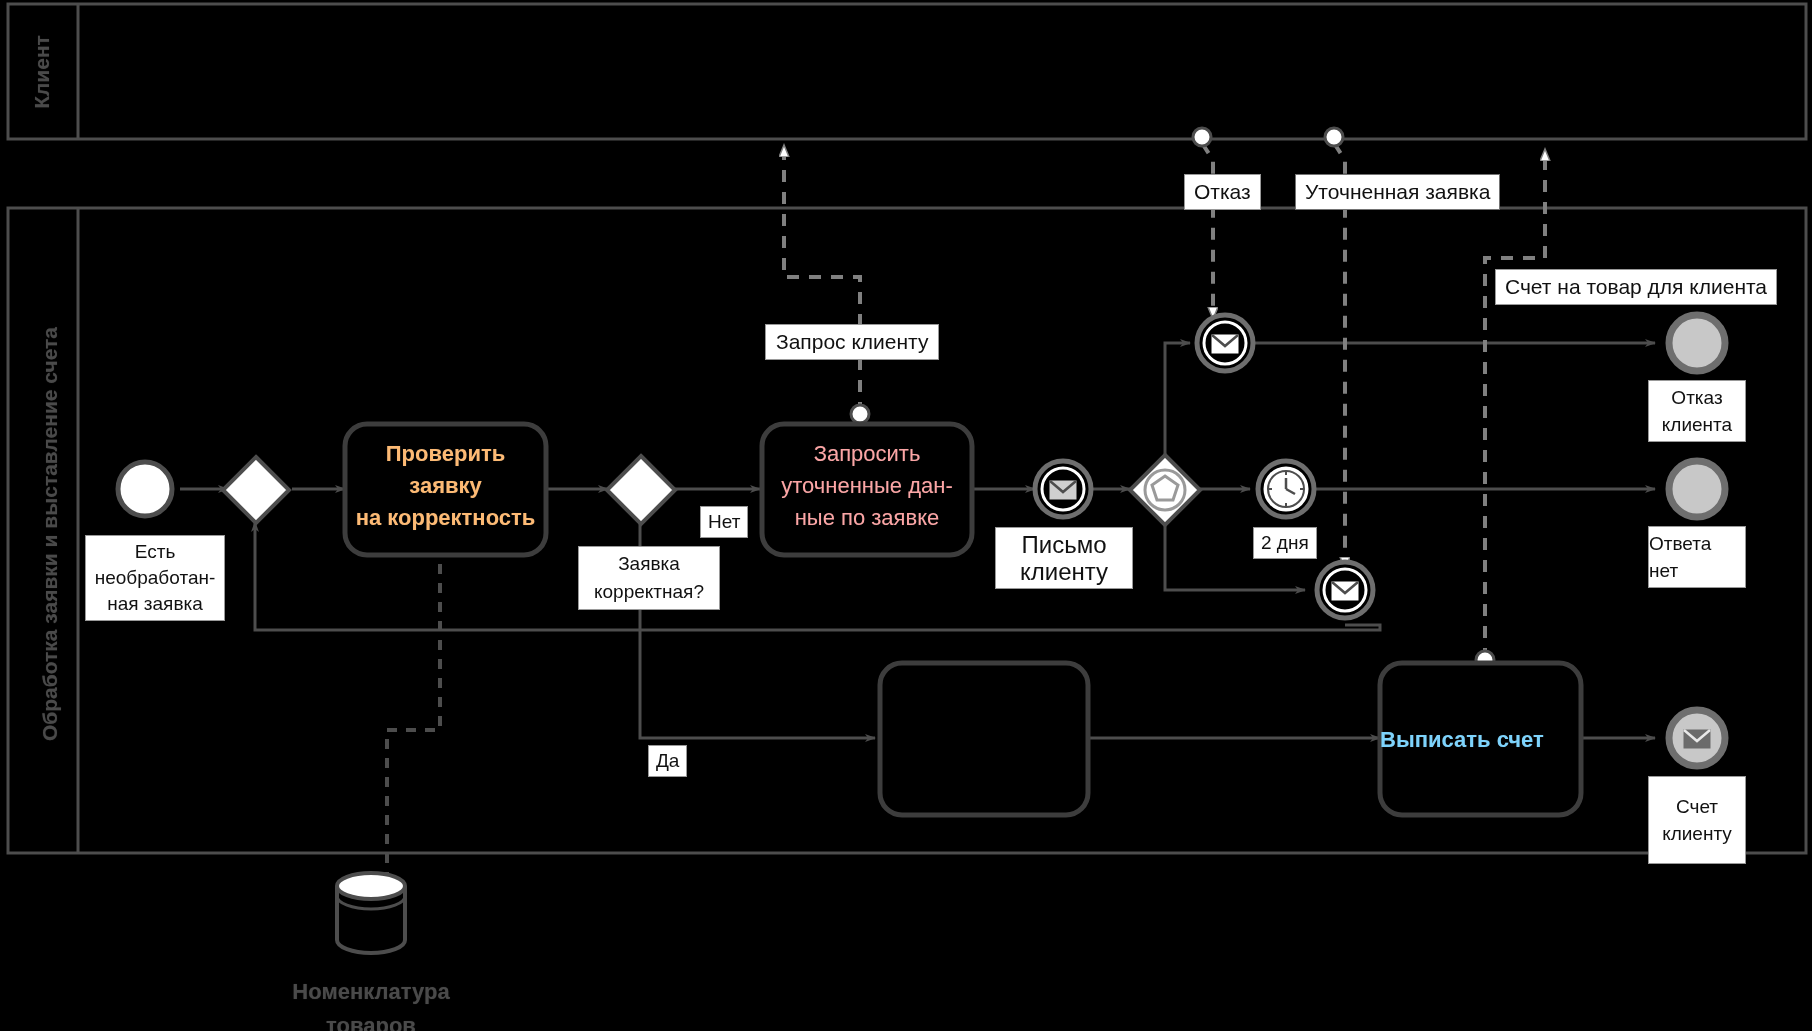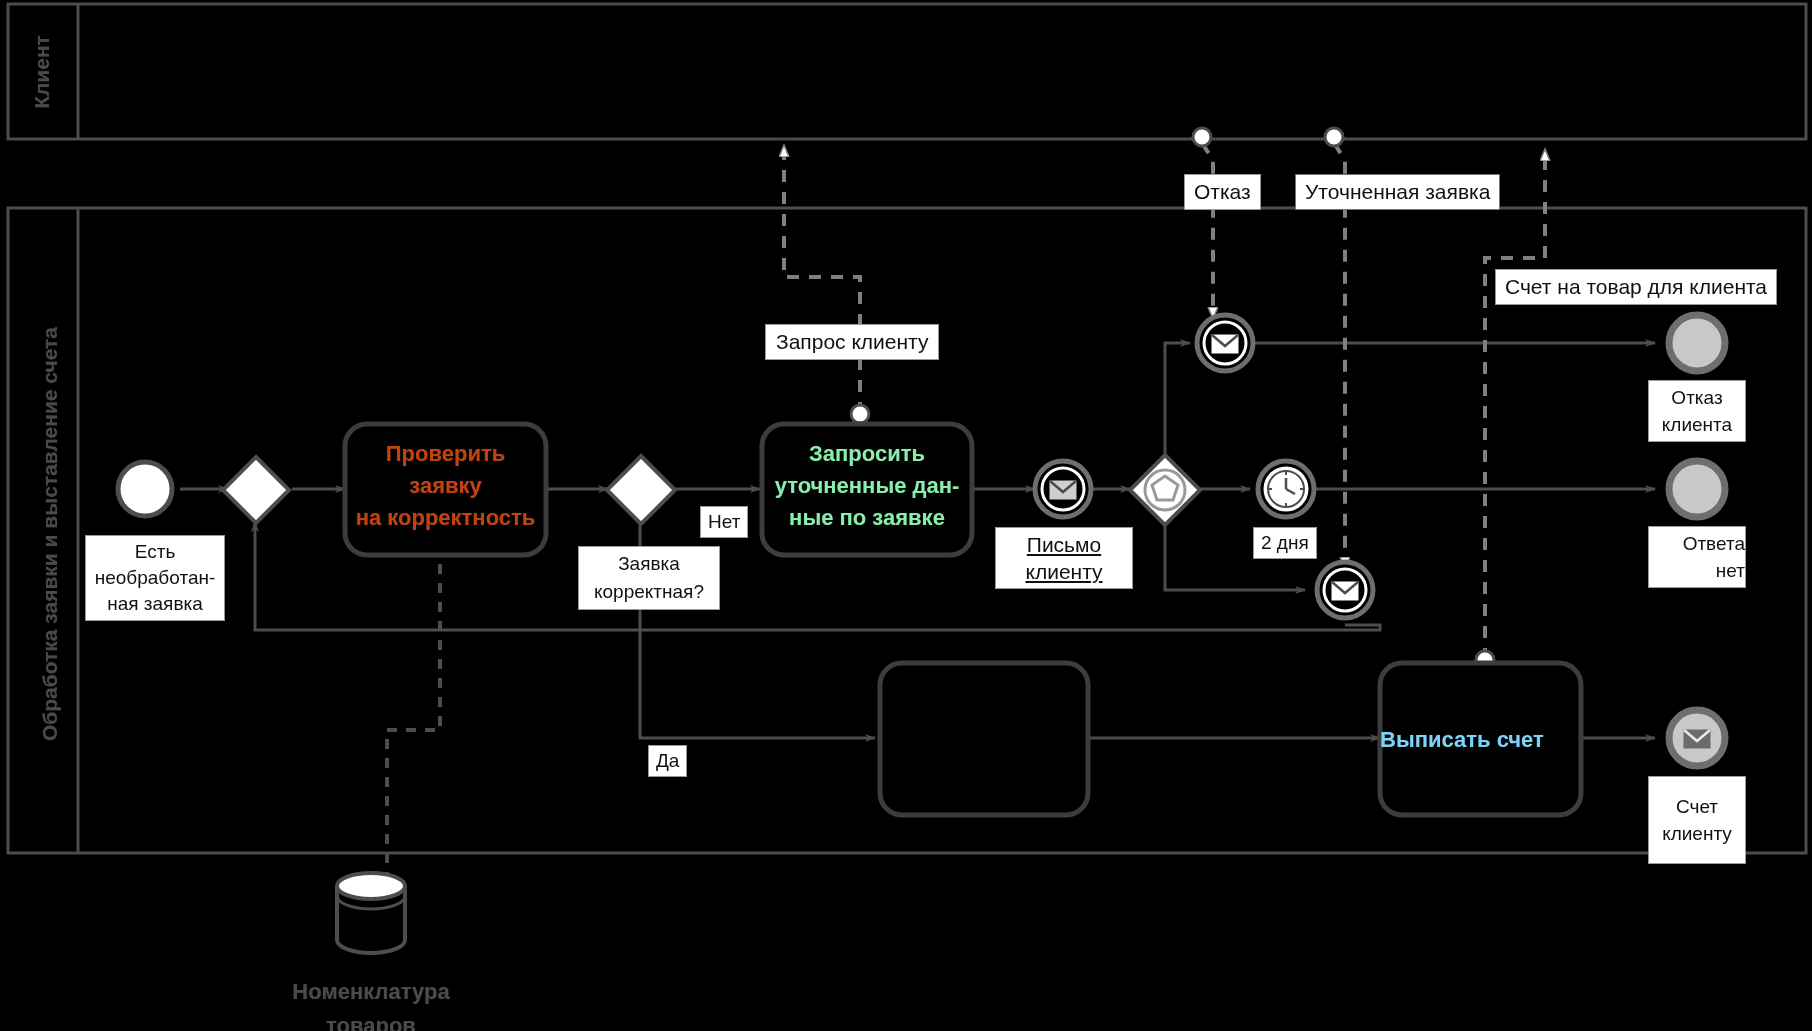--- a/index.html
+++ b/index.html
@@ -181,28 +181,28 @@
             text-shadow:0 0 1px #2a2a2a;">
   <span>Клиент</span>
 </div>
 <div style="position:absolute;left:-250px;top:522px;width:600px;text-align:center;
             transform:rotate(-90deg);font-size:21px;font-weight:bold;color:#4a4a4a;
             text-shadow:0 0 1px #2a2a2a;">
   <span>Обработка заявки и выставление счета</span>
 </div>
 
 <div style="position:absolute;left:345px;top:438px;width:201px;text-align:center;
-            font-size:22px;font-weight:bold;color:#c2410c;line-height:32px;
+            font-size:22px;font-weight:bold;color:#fdba74;line-height:32px;
             text-shadow:0 0 1px #2a2a2a;">
   <div>Проверить</div>
   <div>заявку</div>
   <div>на корректность</div>
 </div>
 <div style="position:absolute;left:762px;top:438px;width:210px;text-align:center;
-            font-size:22px;font-weight:bold;color:#86efac;line-height:32px;
+            font-size:22px;font-weight:normal;color:#fca5a5;line-height:32px;
             text-shadow:0 0 1px #2a2a2a;">
   <div>Запросить</div>
   <div>уточненные дан-</div>
   <div>ные по заявке</div>
 </div>
 <div style="position:absolute;left:1380px;top:724px;width:201px;
             font-size:22px;font-weight:bold;color:#7dd3fc;line-height:32px;
             text-shadow:0 0 1px #2a2a2a;">
   <div>Выписать счет</div>
 </div>
@@ -229,32 +229,32 @@
             font-size:19px;line-height:26px;padding:2px 7px;">
   <span>Да</span>
 </div>
 
 <div style="position:absolute;left:1253px;top:527px;background:#fff;color:#111;border:1px solid #999;
             font-size:19px;line-height:26px;padding:2px 7px;">
   <span>2 дня</span>
 </div>
 
 <div style="position:absolute;left:995px;top:527px;width:136px;background:#fff;color:#111;
-            border:1px solid #999;font-size:21px;line-height:27px;text-align:center;padding:3px 0;text-decoration:underline;">
+            border:1px solid #999;font-size:24px;line-height:27px;text-align:center;padding:3px 0;">
   <div>Письмо</div>
   <div>клиенту</div>
 </div>
 
 <div style="position:absolute;left:1648px;top:380px;width:96px;background:#fff;color:#111;
             border:1px solid #999;font-size:19px;line-height:27px;text-align:center;padding:3px 0;">
   <div>Отказ</div>
   <div>клиента</div>
 </div>
 <div style="position:absolute;left:1648px;top:526px;width:96px;background:#fff;color:#111;
-            border:1px solid #999;font-size:19px;line-height:27px;text-align:right;padding:3px 0;">
+            border:1px solid #999;font-size:19px;line-height:27px;text-align:left;padding:3px 0;">
   <div>Ответа</div>
   <div>нет</div>
 </div>
 <div style="position:absolute;left:1648px;top:776px;width:96px;background:#fff;color:#111;
             border:1px solid #999;font-size:19px;line-height:27px;text-align:center;padding:16px 0;">
   <div>Счет</div>
   <div>клиенту</div>
 </div>
 
 <div style="position:absolute;left:765px;top:324px;background:#fff;color:#111;border:1px solid #999;

